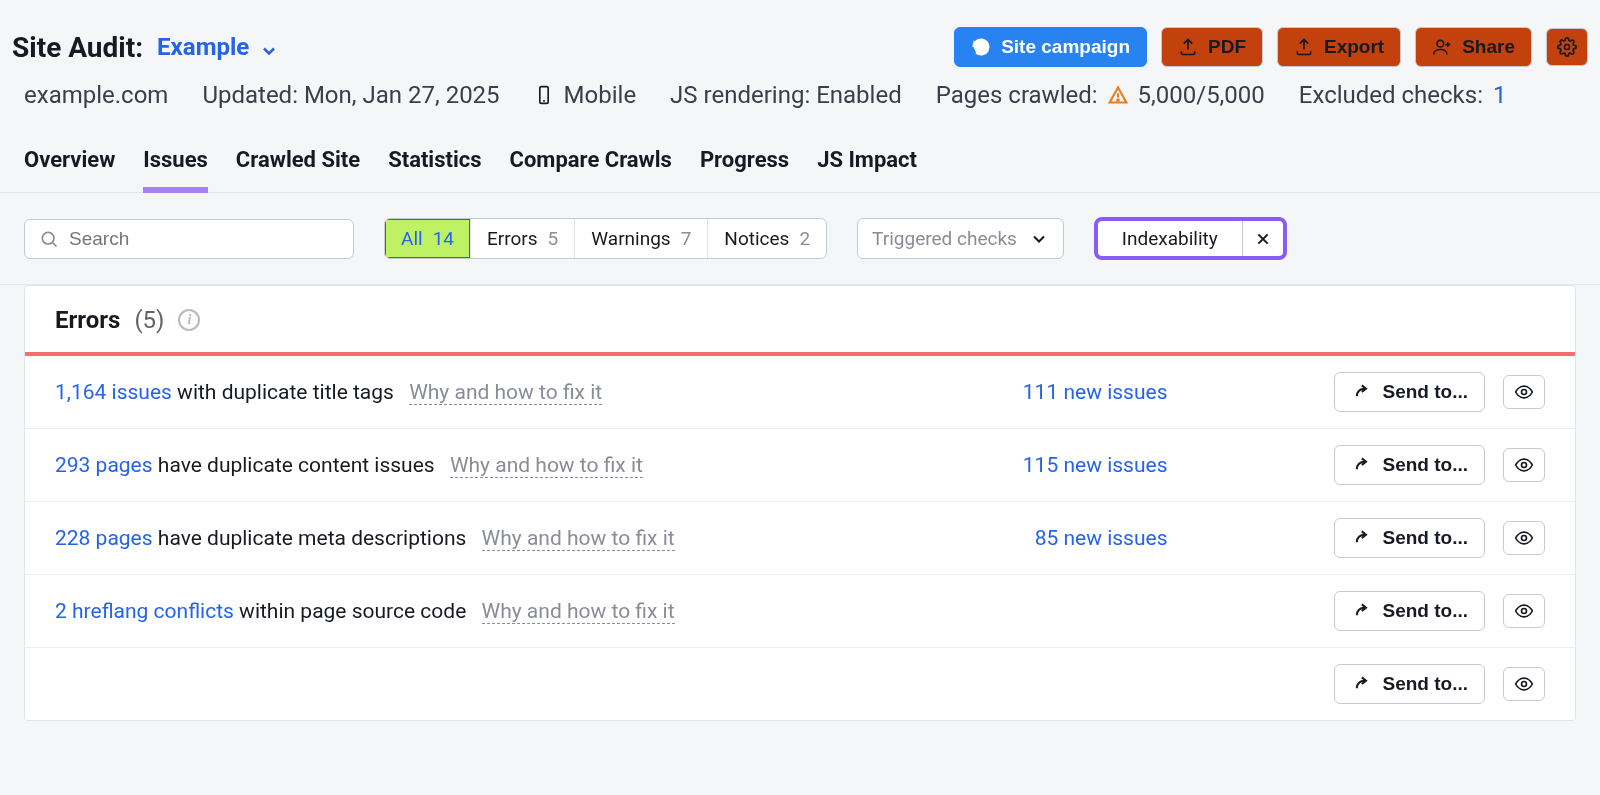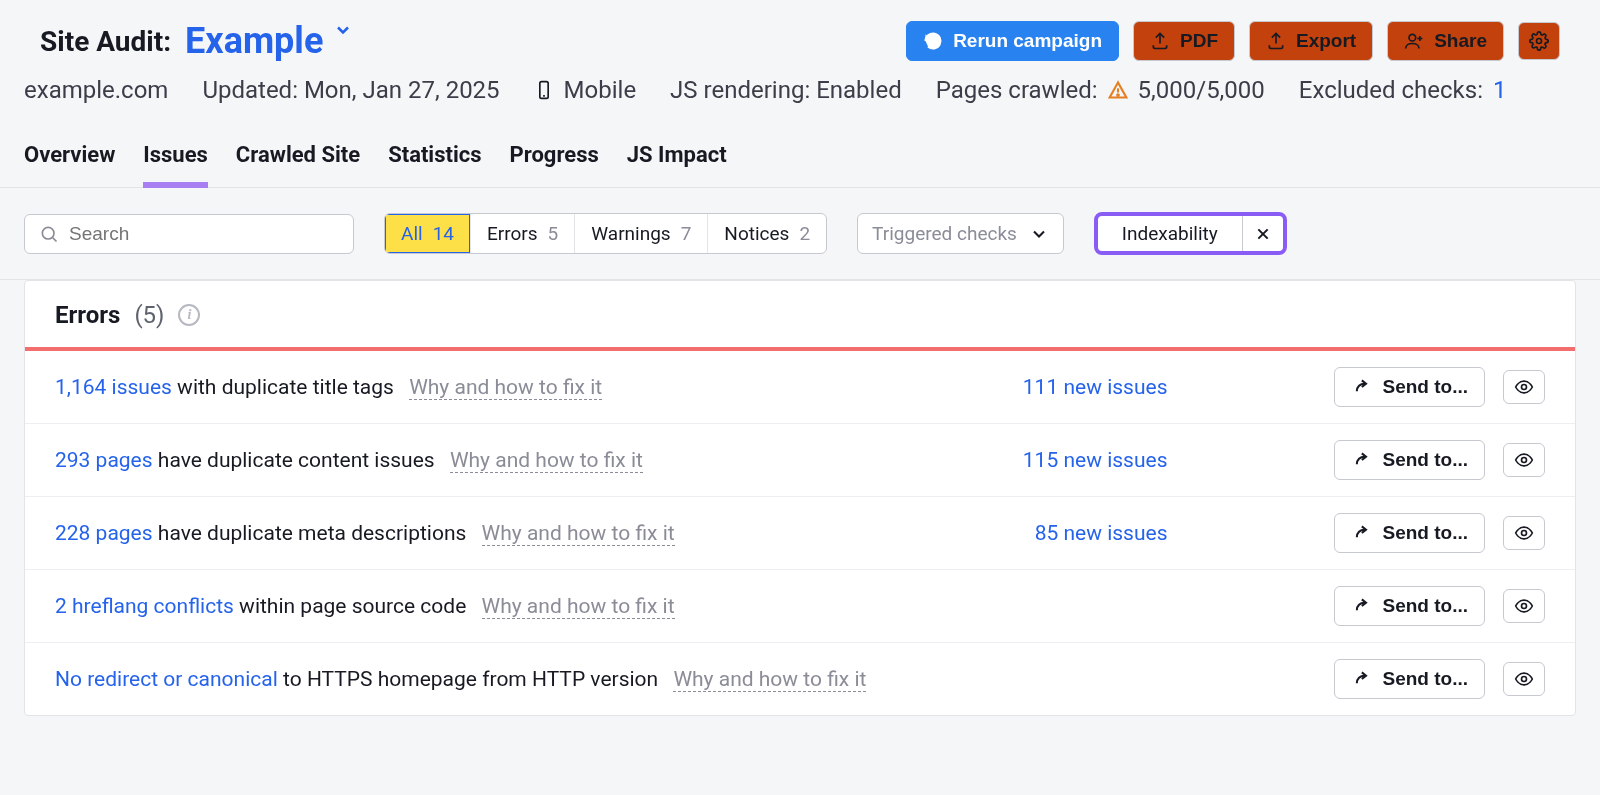--- a/index.html
+++ b/index.html
@@ -4,30 +4,31 @@
 <style>
   * { box-sizing: border-box; margin: 0; padding: 0; }
   body {
     font-family: -apple-system, BlinkMacSystemFont, "Segoe UI", Roboto, Helvetica, Arial, sans-serif;
     background: #f5f6f8;
     color: #171a22;
     width: 1600px;
     font-size: 20px;
   }
   .header {
-    padding: 20px 40px 10px;
+    padding: 20px 12px 10px;
     display: flex;
     align-items: center;
     gap: 14px;
+    margin-top: 7px;
   }
   .header .left { flex: 1; display: flex; align-items: center; gap: 14px; }
   .title-label { font-size: 28px; font-weight: 700; }
   .campaign {
-    font-size: 36px; font-weight: 700; color: #2563eb;
-    display: inline-flex; align-items: flex-start; gap: 10px; cursor: pointer;
+    font-size: 24px; font-weight: 700; color: #2563eb;
+    display: inline-flex; align-items: flex-end; gap: 10px; cursor: pointer;
   }
   .btn {
     display: inline-flex; align-items: center; gap: 10px;
     border: 1px solid #c7c9d1; background: #c2410c; border-radius: 6px;
     padding: 8px 16px; font-size: 19px; font-weight: 600; cursor: pointer;
     color: #171a22;
   }
   .btn.primary { background:#2882ef; border-color:#2882ef; color:#fff; }
   .btn.icon-only { padding: 8px 10px; }
   .icon { width: 20px; height: 20px; display:inline-flex; align-items:center; justify-content:center; }
@@ -63,21 +64,21 @@
   }
   .search input { border:none; outline:none; font-size:19px; flex:1; }
   .seg {
     display:flex; border:1px solid #c7c9d1; border-radius:6px; overflow:hidden; background:#fff;
   }
   .seg .seg-btn {
     padding:8px 16px; display:flex; gap:10px; cursor:pointer; border-right:1px solid #e3e4e8;
     font-size:19px; align-items:center;
   }
   .seg .seg-btn:last-child { border-right:none; }
-  .seg .seg-btn.active { background:#fde047; color:#2563eb; box-shadow: inset 0 0 0 1px #2563eb; }
+  .seg .seg-btn.active { background:#bef264; color:#2563eb; box-shadow: inset 0 0 0 1px #2563eb; }
   .seg .cnt { color:#8a8d97; }
   .seg .seg-btn.active .cnt { color:#2563eb; }
   .drop {
     border:1px solid #c7c9d1; border-radius:6px; background:#fff;
     padding:8px 14px; display:flex; align-items:center; gap:12px;
     color:#8a8d97; font-size:19px; cursor:pointer;
   }
   .chip {
     display:flex; align-items:stretch; border:4px solid #8a5cf6;
     border-radius:8px; overflow:hidden; background:#fff;
@@ -148,21 +149,21 @@
       </span>
     </span>
   </div>
   <button class="btn primary">
     <span class="icon">
       <svg viewBox="0 0 24 24" fill="none" stroke="#fff" stroke-width="2.5">
           <path d="M3 12a9 9 0 1 1 3 6.7"></path>
           <polyline points="3 4 3 12 11 12" fill="#fff" stroke="none"></polyline>
         </svg>
     </span>
-    <span>Rerun campaign</span>
+    <span>Site campaign</span>
   </button>
   <button class="btn">
     <span class="icon">
       <svg viewBox="0 0 24 24" fill="none" stroke="#171a22" stroke-width="2">
           <path d="M12 3v12"></path>
           <polyline points="7 8 12 3 17 8"></polyline>
           <path d="M4 17v2a2 2 0 0 0 2 2h12a2 2 0 0 0 2-2v-2"></path>
         </svg>
     </span>
     <span>PDF</span>
@@ -226,20 +227,21 @@
     <span>Excluded checks:</span>
     <span class="linkish">1</span>
   </span>
 </div>
 
 <div class="tabs" id="tabs">
     <div class="tab">Overview</div>
     <div class="tab active">Issues</div>
     <div class="tab">Crawled Site</div>
     <div class="tab">Statistics</div>
+    <div class="tab">Compare Crawls</div>
     <div class="tab">Progress</div>
     <div class="tab">JS Impact</div>
   </div>
 
 <div class="filters">
   <label class="search">
     <span class="icon">
       <svg viewBox="0 0 24 24" fill="none" stroke="#8a8d97" stroke-width="2">
           <circle cx="11" cy="11" r="7"></circle>
           <line x1="21" y1="21" x2="16.65" y2="16.65"></line>
@@ -378,21 +380,20 @@
         <button class="eye-btn">
           <span class="icon">
             <svg viewBox="0 0 24 24" width="22" height="22" fill="none" stroke="#171a22" stroke-width="2">
               <path d="M2 12s3.5-7 10-7 10 7 10 7-3.5 7-10 7S2 12 2 12z"></path>
               <circle cx="12" cy="12" r="3"></circle>
             </svg>
           </span>
         </button>
       </div>
       <div class="row">
-        <span class="col-desc"><span class="issue"><span class="head-link">No redirect or canonical</span><span class="tail"> to HTTPS homepage from HTTP version</span></span> <span class="why">Why and how to fix it</span></span>
         <span class="pad"></span>
         <span class="col-new"></span>
         <span class="col-spark"><span class="spark"></span></span>
         <button class="sendto">
           <span class="icon">
             <svg viewBox="0 0 24 24" width="20" height="20" fill="none" stroke="#171a22" stroke-width="2.5">
               <path d="M7 17c0-5 4-9 9-9h1"></path>
               <polyline points="13 4 18 8 13 12"></polyline>
             </svg>
           </span>

